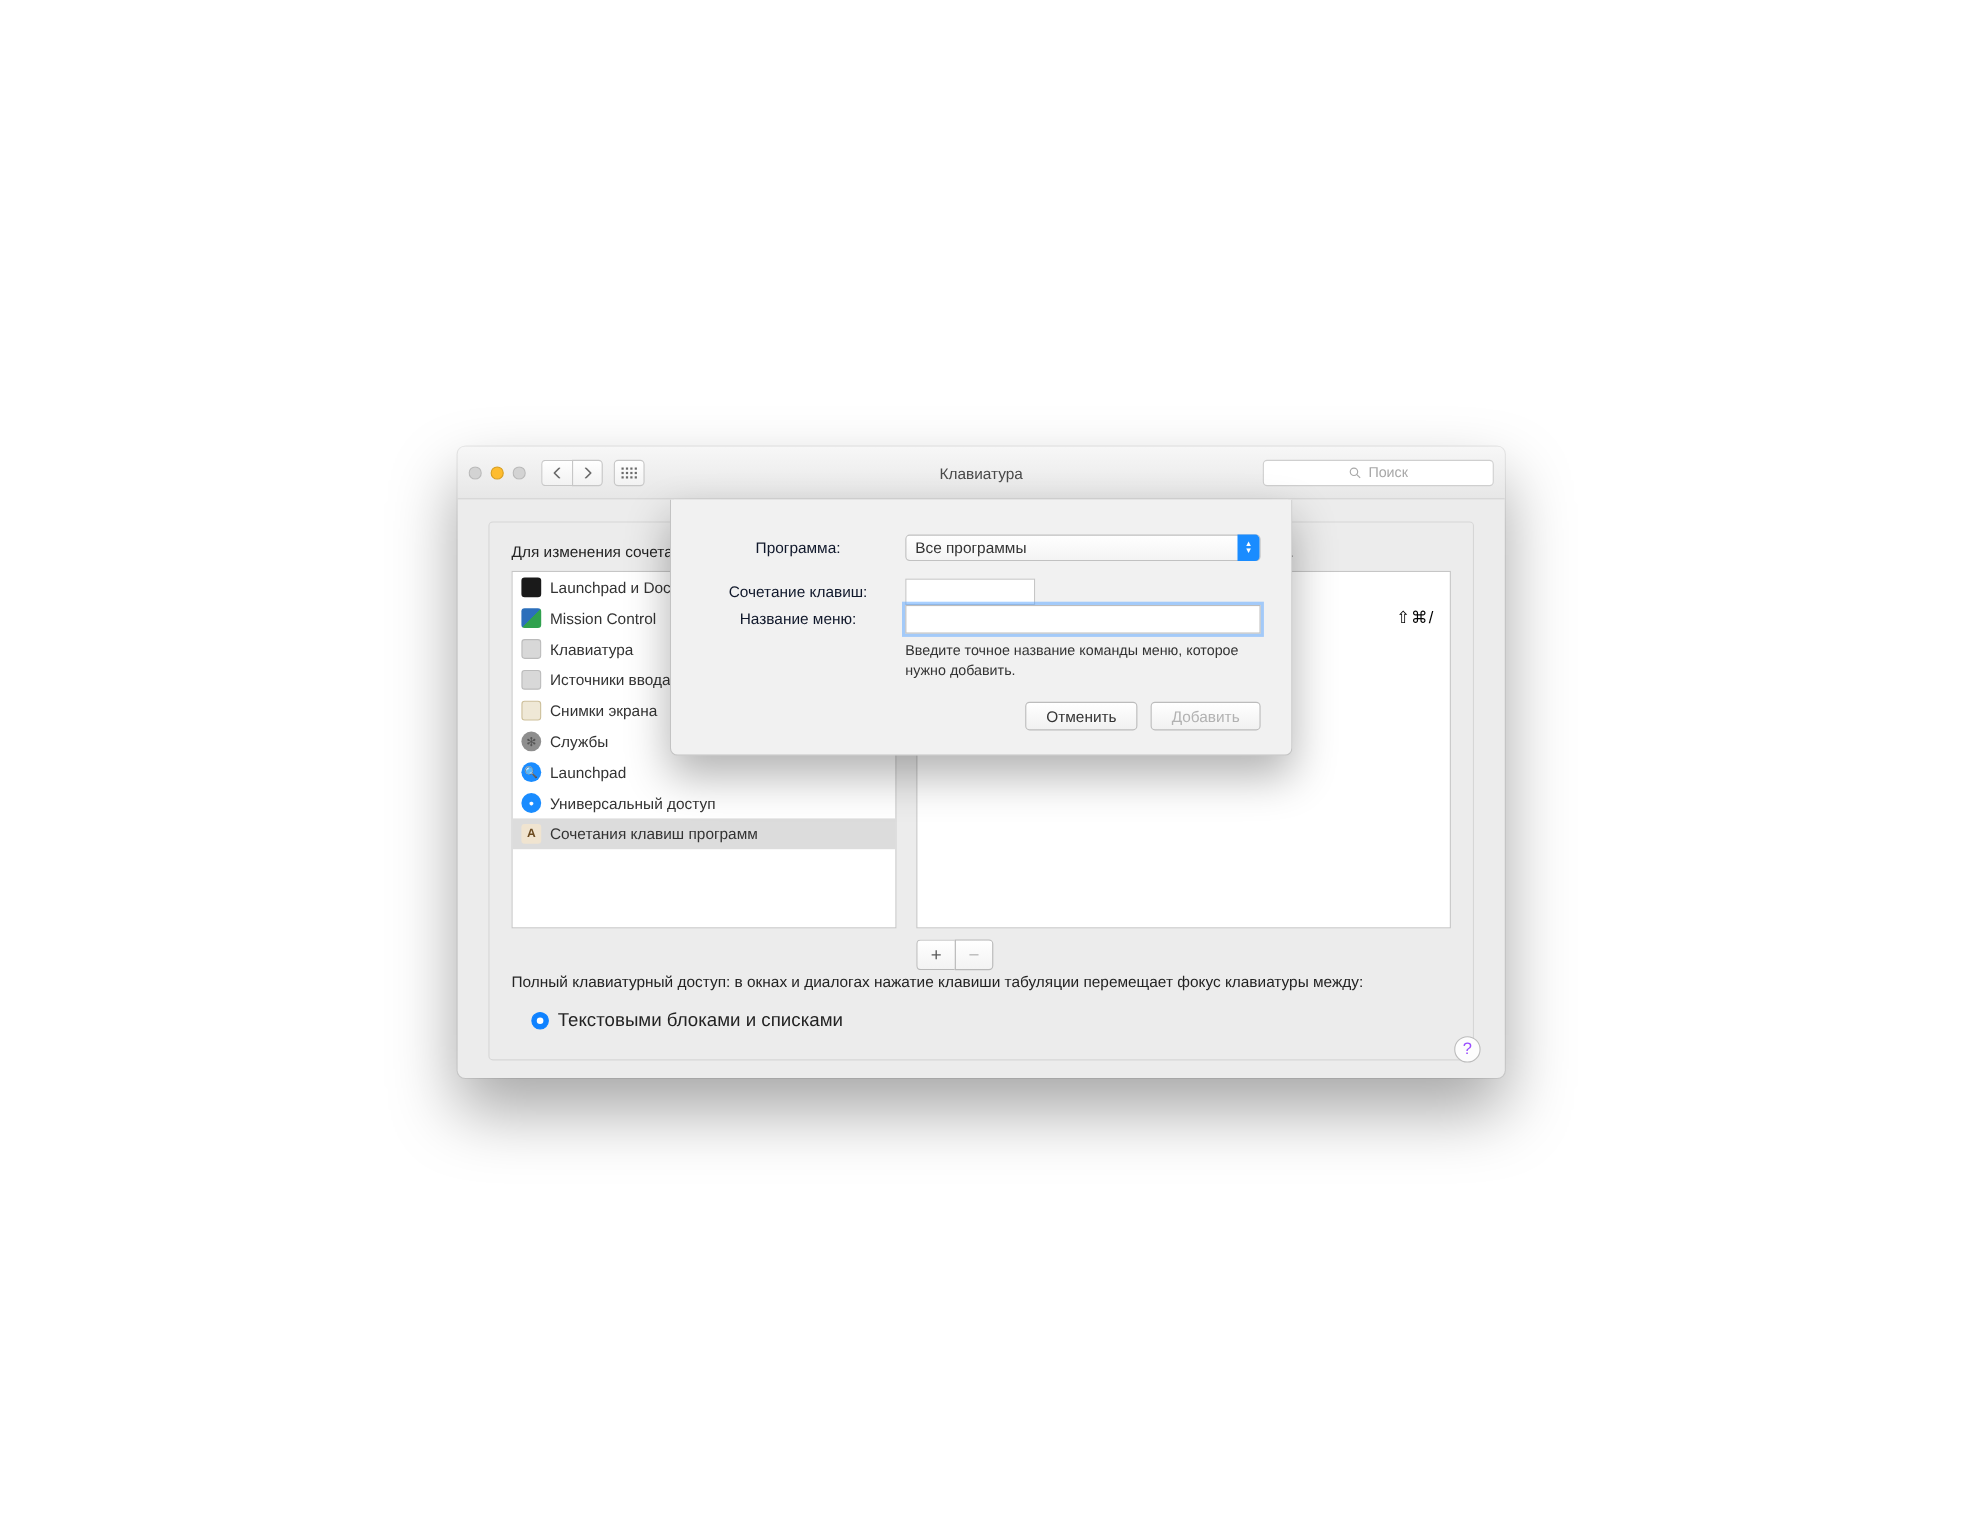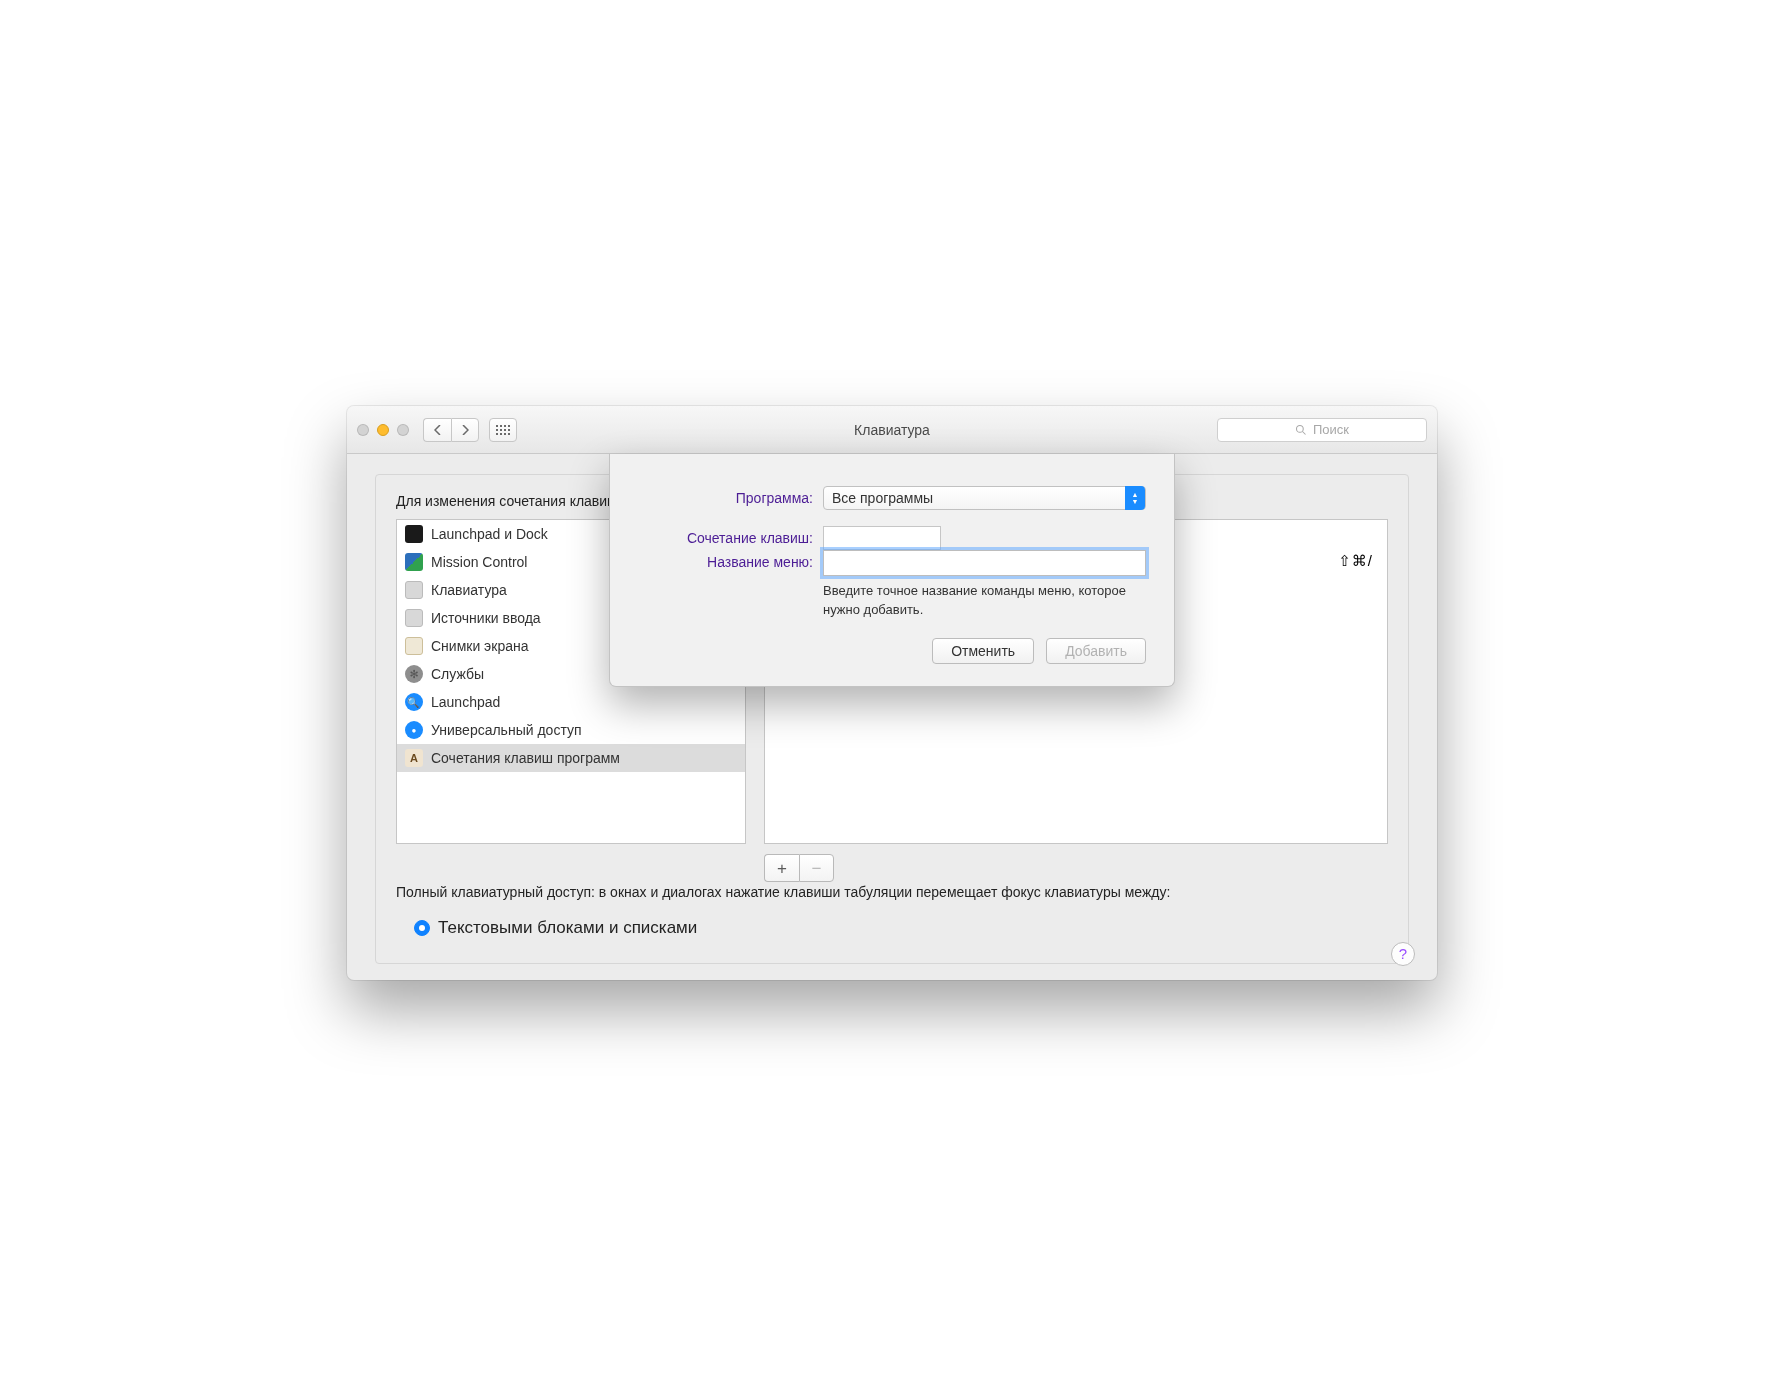--- a/index.html
+++ b/index.html
@@ -8,21 +8,21 @@
     font-size: 13px;
     color: #333;
     background: #fff;
     width: 1784px;
     height: 1386px;
     display: flex;
     align-items: center;
     justify-content: center;
   }
   .window {
-    width: 1090px;
+    width: 952px;
     background: #ececec;
     border-radius: 7px;
     box-shadow: 0 30px 60px rgba(0,0,0,0.35), 0 0 0 1px rgba(0,0,0,0.08);
     overflow: visible;
     position: relative;
   }
   
   .titlebar {
     height: 48px;
     background: linear-gradient(#f7f7f7,#e7e7e7);
@@ -149,21 +149,21 @@
     border:1px solid #c3c3c3;
     border-top:none;
     border-bottom-left-radius:7px;
     border-bottom-right-radius:7px;
     box-shadow:0 18px 40px rgba(0,0,0,0.30);
     padding:32px 28px 22px;
     z-index:10;
   }
   .form-row{ display:flex; align-items:flex-start; gap:10px; margin-bottom:16px;}
   .form-row label{
-    width:175px; text-align:right; font-size:14px; color:#4c1d95;
+    width:175px; text-align:center; font-size:14px; color:#0f172a;
     padding-top:4px;
   }
   .form-row .field{ flex:1;}
   .dropdown{
     height:24px; width:100%;
     background:linear-gradient(#ffffff,#f4f4f4);
     border:1px solid #c1c1c1; border-radius:4px;
     display:flex; align-items:center; padding:0 8px;
     font-size:14px; position:relative;
   }

